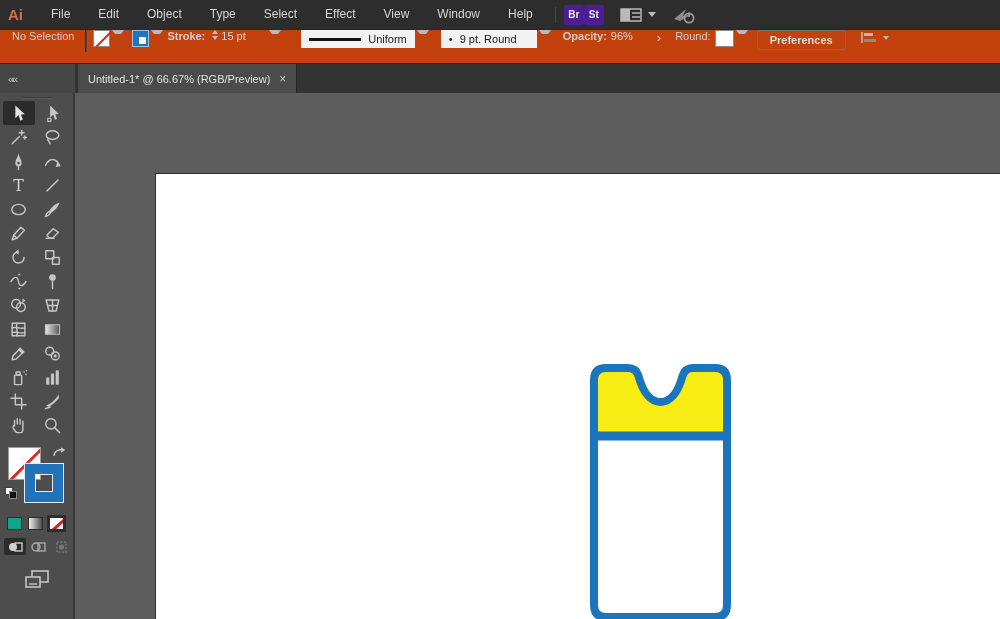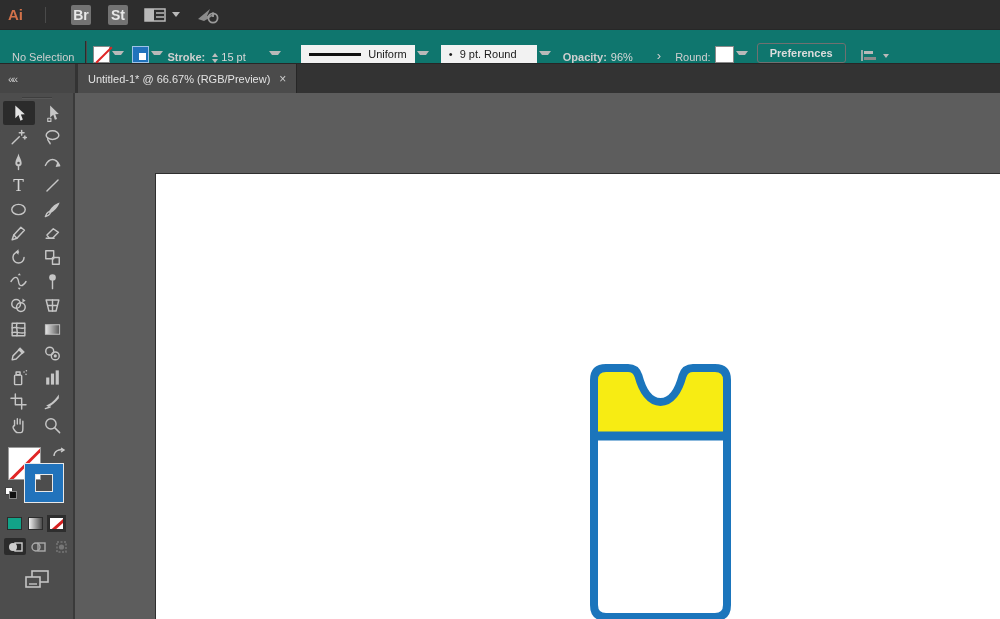--- a/index.html
+++ b/index.html
@@ -4,31 +4,31 @@
 <style>
   * { margin:0; padding:0; box-sizing:border-box; }
   html,body { width:1000px; height:619px; overflow:hidden; background:#5d5d5d;
               font-family:"Liberation Sans", sans-serif; -webkit-font-smoothing:antialiased; }
 
   
   #menubar { height:29px; background:#2d2d2d; display:flex; align-items:center; }
   .ai-logo { font-weight:bold; font-size:15px; color:#d2724a; padding:0 14px 0 8px; }
   .menu-item { color:#d6d6d6; font-size:12px; padding:0 14px; line-height:29px; cursor:default; }
   .mb-sep { width:1px; height:16px; background:#4a4a4a; margin:0 8px; }
-  .sq-btn { width:20px; height:20px; background:#737373; color:#e8e8e8; border-radius:2px;
-            font-size:14px; font-weight:bold; display:flex; align-items:center; justify-content:center;
-            margin-left:17px; }
+  .sq-btn { width:20px; height:20px; background:#4c1d95; color:#e8e8e8; border-radius:2px;
+            font-size:10px; font-weight:bold; display:flex; align-items:center; justify-content:center;
+            }
   .top-icon { margin-left:16px; display:flex; align-items:center; }
   .chev { width:0; height:0; border-left:4px solid transparent; border-right:4px solid transparent;
           border-top:5px solid #b9b9b9; display:inline-block; }
   .chev.sm { border-left-width:3px; border-right-width:3px; border-top-width:4px; }
 
   
-  #controlbar { height:35px; background:#0f766e; border-top:1px solid #272727; border-bottom:1px solid #272727;
-                display:flex; align-items:flex-end; font-size:11px; color:#cfcfcf; }
+  #controlbar { height:35px; background:#c2410c; border-top:1px solid #272727; border-bottom:1px solid #272727;
+                display:flex; align-items:flex-start; font-size:11px; color:#cfcfcf; }
   .cb-label { margin:0 4px; white-space:nowrap; }
   .cb-sep { width:1px; height:22px; background:#2c2c2c; margin:0 7px; box-shadow:1px 0 0 #4c4c4c; }
   .swatch { width:17px; height:17px; border:1px solid #8a8a8a; background:#fff; position:relative; }
   .swatch.none::after { content:""; position:absolute; left:-1px; top:7px; width:22px; height:2px;
                         background:#e02525; transform:rotate(-45deg); }
   .swatch.stroke-blue { background:#2173bc; border:1px solid #9ec3e6; }
   .swatch.stroke-blue::after { content:""; position:absolute; left:4px; top:4px; width:7px; height:7px;
                                background:#fff; border:2px solid #2173bc; }
   .chev-btn { padding:4px 3px; margin-left:2px; }
   .stepper { display:flex; flex-direction:column; gap:2px; margin:0 3px; }
@@ -89,20 +89,31 @@
   #canvas { flex:1; position:relative; background:#5d5d5d; }
   #artboard { position:absolute; left:80px; top:80px; right:-2px; bottom:-2px; background:#ffffff;
               border-left:1px solid #2f2f2f; border-top:1px solid #2f2f2f; }
   #artwork { position:absolute; left:434px; top:190px; }
 </style>
 </head>
 <body>
 
 <div id="menubar">
   <span class="ai-logo">Ai</span>
+  <div id="menu-items" style="display:flex;">
+      <div class="menu-item">File</div>
+      <div class="menu-item">Edit</div>
+      <div class="menu-item">Object</div>
+      <div class="menu-item">Type</div>
+      <div class="menu-item">Select</div>
+      <div class="menu-item">Effect</div>
+      <div class="menu-item">View</div>
+      <div class="menu-item">Window</div>
+      <div class="menu-item">Help</div>
+    </div>
   <div class="mb-sep"></div>
   <div class="sq-btn">Br</div>
   <div class="sq-btn">St</div>
   <div class="top-icon">
     <svg width="22" height="14" viewBox="0 0 22 14">
       <rect x="1" y="1" width="20" height="12" fill="none" stroke="#b9b9b9" stroke-width="1.5"></rect>
       <rect x="1" y="1" width="9" height="12" fill="#b9b9b9"></rect>
       <line x1="12" y1="5" x2="20" y2="5" stroke="#b9b9b9" stroke-width="1.5"></line>
       <line x1="12" y1="9" x2="20" y2="9" stroke="#b9b9b9" stroke-width="1.5"></line>
     </svg>

